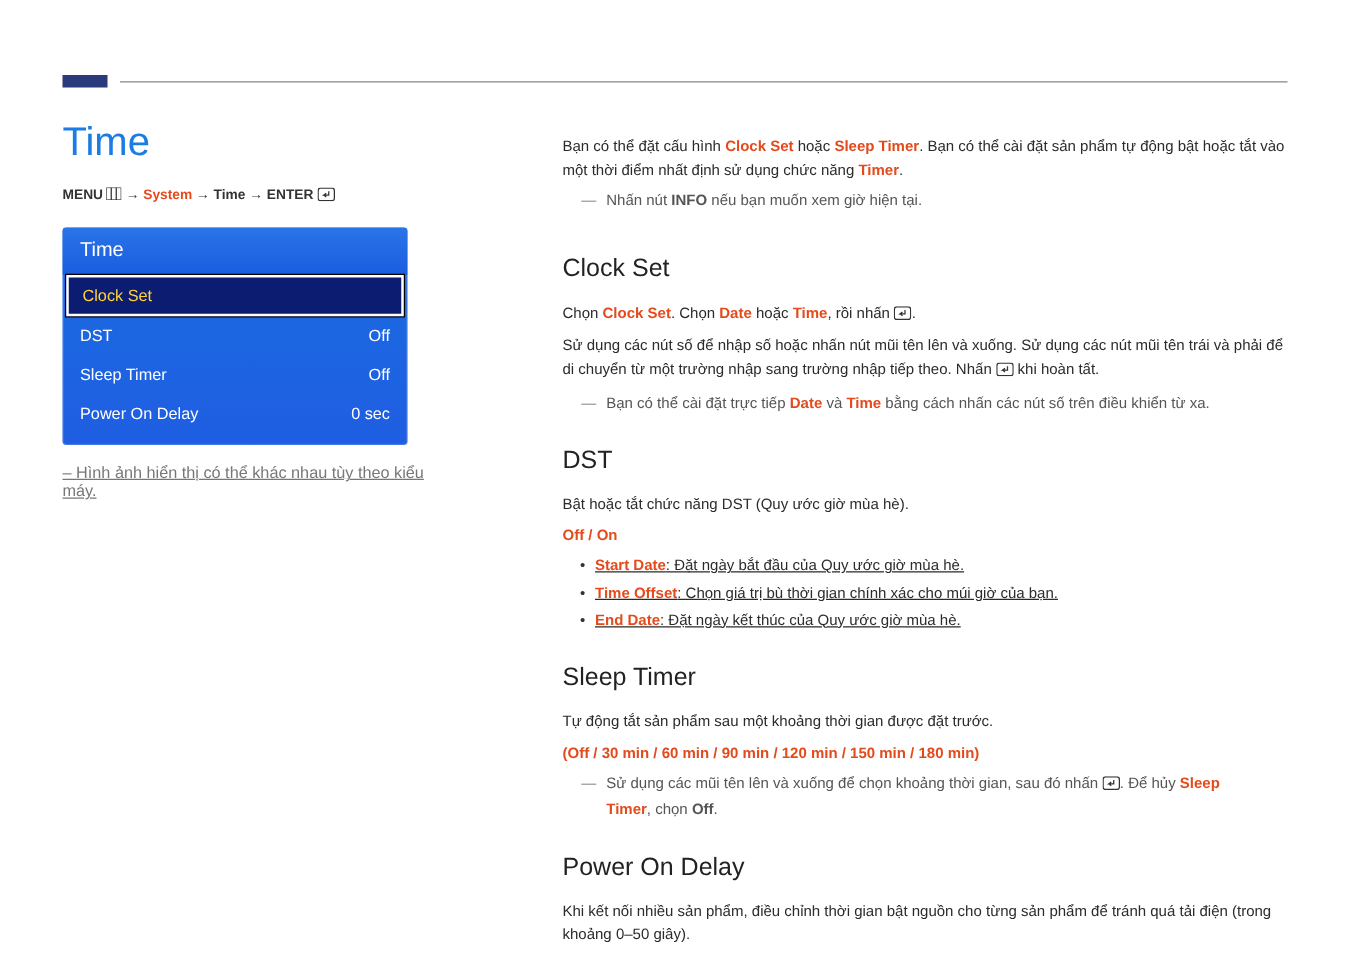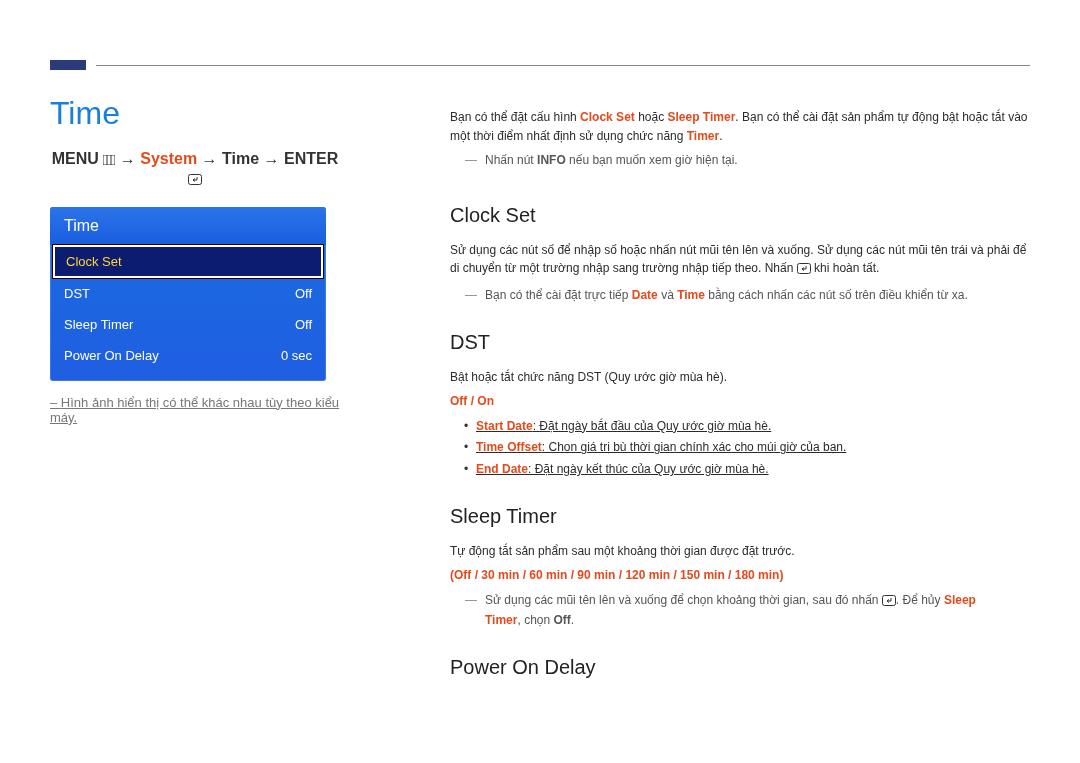--- a/index.html
+++ b/index.html
@@ -33,25 +33,24 @@
     top: 95px;
     width: 290px;
   }
   .page-title {
     font-size: 32px;
     font-weight: 400;
     color: #1b7de2;
     margin-bottom: 18px;
   }
   .breadcrumb {
-    font-size: 16px;
+    font-size: 11px;
     font-weight: bold;
     color: #333;
     margin-bottom: 18px;
-    text-align: center;
   }
   .breadcrumb .red { color: #e34a1c; font-weight: bold; }
   .breadcrumb .icon-box { display:inline-block; vertical-align:middle; }
 
   .menu-widget {
     width: 276px;
     border-radius: 3px;
     overflow: hidden;
     background: linear-gradient(to bottom,#1a6de0,#1f5ee2);
     color: #fff;
@@ -182,20 +181,26 @@
 <div class="right-col">
   <p>
     <span>Bạn có thể đặt cấu hình </span><span class="red bold">Clock Set</span><span> hoặc </span><span class="red bold">Sleep Timer</span><span>. Bạn có thể cài đặt sản phẩm tự động bật hoặc tắt vào một thời điểm nhất định sử dụng chức năng </span><span class="red bold">Timer</span><span>.</span>
   </p>
   <p class="tip">
     <span>Nhấn nút </span><span class="bold">INFO</span><span> nếu bạn muốn xem giờ hiện tại.</span>
   </p>
 
   <h2 class="first">Clock Set</h2>
   <p>
+    <span>Chọn </span><span class="red bold">Clock Set</span><span>. Chọn </span><span class="red bold">Date</span><span> hoặc </span><span class="red bold">Time</span><span>, rồi nhấn </span><span class="enter-icon"><svg width="14" height="11" viewBox="0 0 14 11">
+          <rect x="0.5" y="0.5" width="13" height="10" rx="2" fill="none" stroke="#333" stroke-width="1"></rect>
+          <path d="M9 3 v3 h-4 l2 -1.5 M5 6 l2 1.5" fill="none" stroke="#333" stroke-width="1"></path>
+        </svg></span><span>.</span>
+  </p>
+  <p>
     <span>Sử dụng các nút số để nhập số hoặc nhấn nút mũi tên lên và xuống. Sử dụng các nút mũi tên trái và phải để di chuyển từ một trường nhập sang trường nhập tiếp theo. Nhấn </span><span class="enter-icon"><svg width="14" height="11" viewBox="0 0 14 11">
           <rect x="0.5" y="0.5" width="13" height="10" rx="2" fill="none" stroke="#333" stroke-width="1"></rect>
           <path d="M9 3 v3 h-4 l2 -1.5 M5 6 l2 1.5" fill="none" stroke="#333" stroke-width="1"></path>
         </svg></span><span> khi hoàn tất.</span>
   </p>
   <p class="tip">
     <span>Bạn có thể cài đặt trực tiếp </span><span class="red bold">Date</span><span> và </span><span class="red bold">Time</span><span> bằng cách nhấn các nút số trên điều khiển từ xa.</span>
   </p>
 
   <h2>DST</h2>
@@ -211,13 +216,14 @@
   <p>Tự động tắt sản phẩm sau một khoảng thời gian được đặt trước.</p>
   <p class="red bold">(Off / 30 min / 60 min / 90 min / 120 min / 150 min / 180 min)</p>
   <p class="tip">
     <span>Sử dụng các mũi tên lên và xuống để chọn khoảng thời gian, sau đó nhấn </span><span class="enter-icon"><svg width="14" height="11" viewBox="0 0 14 11">
           <rect x="0.5" y="0.5" width="13" height="10" rx="2" fill="none" stroke="#333" stroke-width="1"></rect>
           <path d="M9 3 v3 h-4 l2 -1.5 M5 6 l2 1.5" fill="none" stroke="#333" stroke-width="1"></path>
         </svg></span><span>. Để hủy </span><span class="red bold">Sleep Timer</span><span>, chọn </span><span class="bold">Off</span><span>.</span>
   </p>
 
   <h2>Power On Delay</h2>
+  <p>Khi kết nối nhiều sản phẩm, điều chỉnh thời gian bật nguồn cho từng sản phẩm để tránh quá tải điện (trong khoảng 0–50 giây).</p>
 </div>
 
 </body></html>

